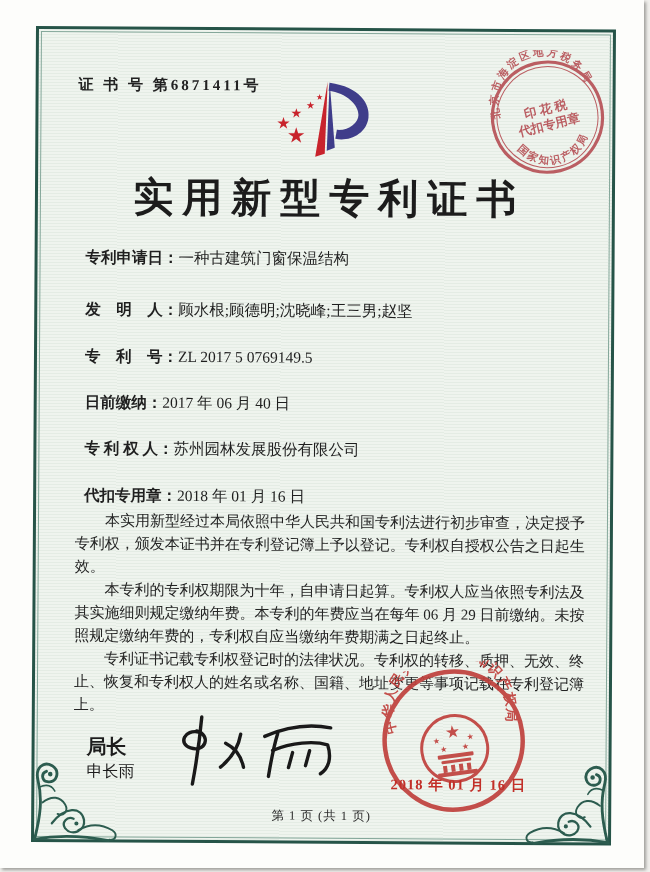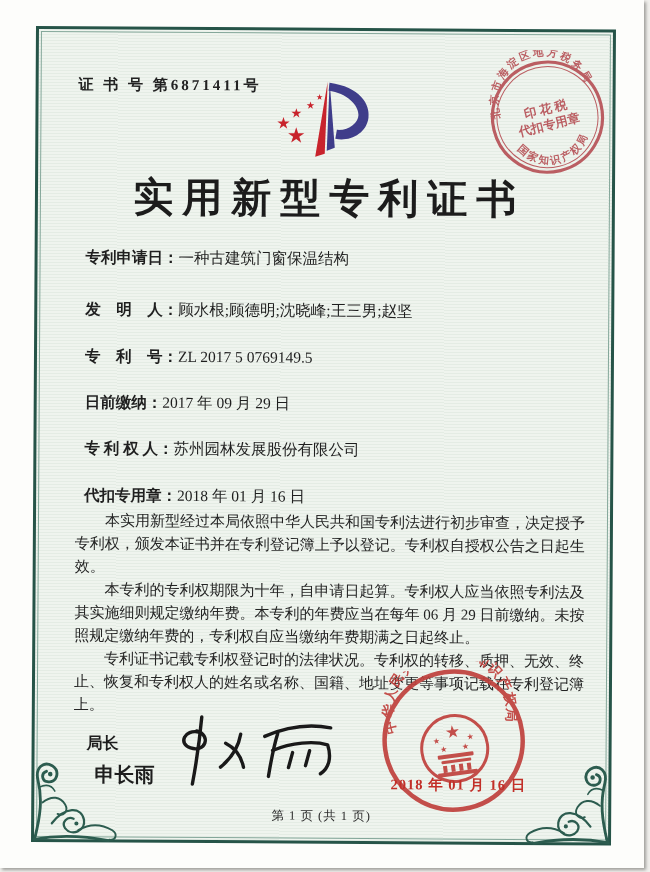--- a/index.html
+++ b/index.html
@@ -42,23 +42,23 @@
   .info-row:nth-child(2){ top:52px; }
   .info-row:nth-child(3){ top:99px; }
   .info-row:nth-child(4){ top:145px; }
   .info-row:nth-child(5){ top:191px; }
   .info-row:nth-child(6){ top:238px; }
   .body-text {
     position:absolute; left:39px; top:480px; width:512px;
     font-size:15px; line-height:23px; color:#242424;
   }
   .body-text p { text-indent:2em; }
-  .sig-title { position:absolute; left:52px; top:704px; font-size:16px; font-weight:600;
+  .sig-title { position:absolute; left:52px; top:704px; font-size:20px; font-weight:600;
     font-family:Liberation Serif, serif; color:#1d1d1d; }
-  .sig-name  { position:absolute; left:60px; top:732px; font-size:20px; font-weight:700;
+  .sig-name  { position:absolute; left:52px; top:732px; font-size:16px; font-weight:400;
     font-family:"Liberation Sans",sans-serif; color:#1d1d1d; }
   .signature { position:absolute; left:126px; top:680px; width:190px; height:80px; }
   .seal { position:absolute; left:344px; top:634px; width:150px; height:150px;
     transform:rotate(-8deg); opacity:.92; }
   .seal-date {
     position:absolute; left:339px; top:744px; width:170px; text-align:center;
     font-size:14.5px; font-weight:700; color:#c22f28; letter-spacing:1px;
   }
   .footer {
     position:absolute; left:0; top:777px; width:100%; text-align:center;
@@ -118,21 +118,21 @@
     <div class="info-row">
       <span class="lbl">专利申请日：</span><span>一种古建筑门窗保温结构</span>
     </div>
     <div class="info-row">
       <span class="lbl">发　明　人：</span><span>顾水根;顾德明;沈晓峰;王三男;赵坚</span>
     </div>
     <div class="info-row">
       <span class="lbl">专　利　号：</span><span>ZL 2017 5 0769149.5</span>
     </div>
     <div class="info-row">
-      <span class="lbl">日前缴纳：</span><span>2017 年 09 月 29 日</span>
+      <span class="lbl">日前缴纳：</span><span>2017 年 06 月 40 日</span>
     </div>
     <div class="info-row">
       <span class="lbl">专 利 权 人：</span><span>苏州园林发展股份有限公司</span>
     </div>
     <div class="info-row">
       <span class="lbl">代扣专用章：</span><span>2018 年 01 月 16 日</span>
     </div>
   </div>
 
   <div class="body-text">

